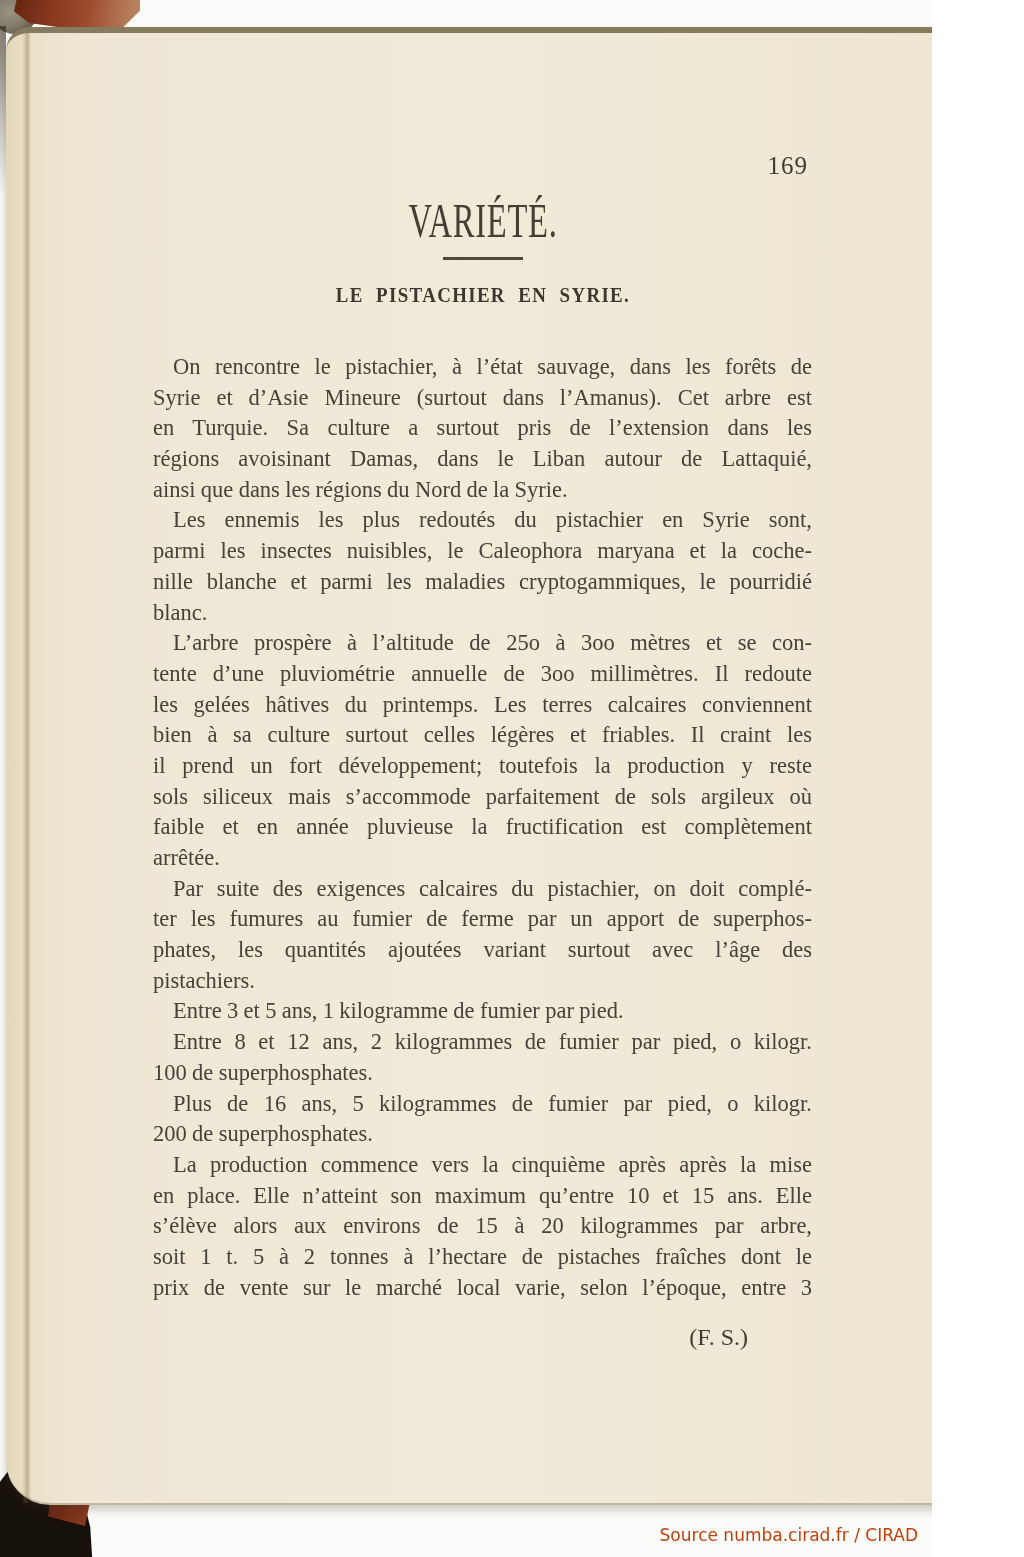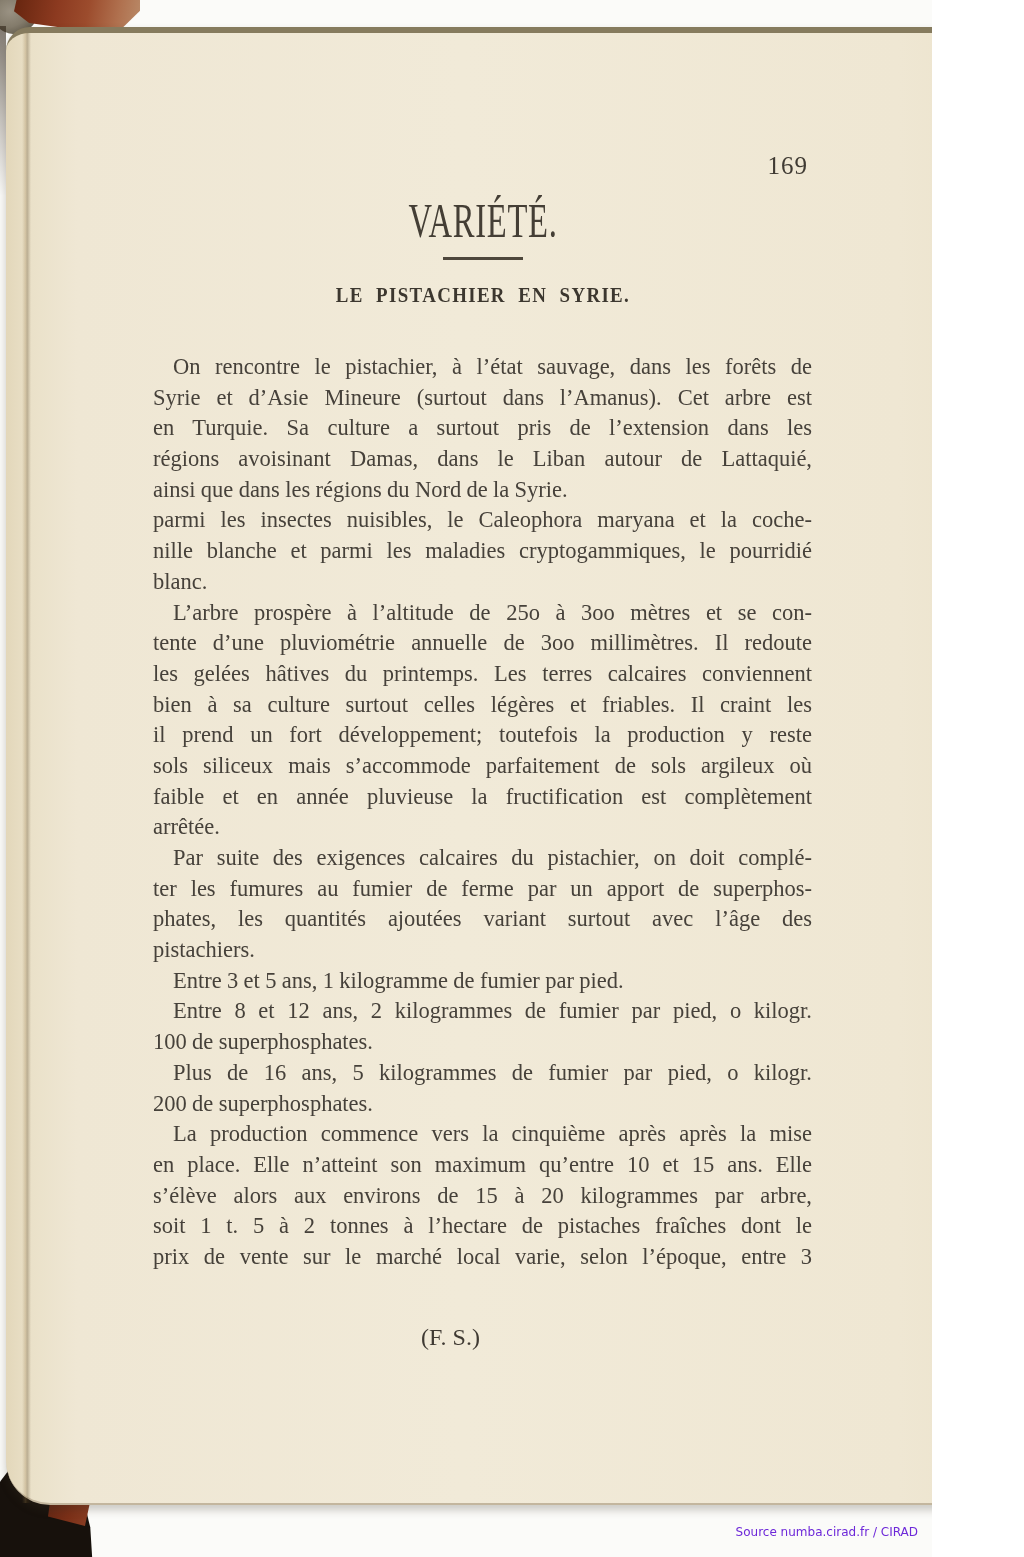--- a/index.html
+++ b/index.html
@@ -79,27 +79,27 @@
   }
   .paragraph{margin:0;}
   .line{
     height:30.7px;line-height:30.7px;overflow:hidden;
     text-align:justify;text-align-last:justify;
   }
   .line.first{padding-left:20px;}
   .line.last{text-align-last:left;}
   .signature{
     position:absolute;left:147px;top:1291px;width:659px;box-sizing:border-box;
-    padding-right:64px;font-size:24px;text-align:center;color:#3f3a33;
+    padding-right:64px;font-size:24px;text-align:right;color:#3f3a33;
   }
   
   .source-credit{
     position:absolute;right:14px;top:1525px;
     font-family:"DejaVu Sans","Liberation Sans",sans-serif;
-    font-size:12px;color:#6d28d9;z-index:4;
+    font-size:17px;color:#c2410c;z-index:4;
   }
 </style>
 </head>
 <body>
 
 <div id="screen">
 
   <div class="spine-head"></div>
   <div class="cover-corner-red"></div>
   <div class="left-edge-shadow"></div>
@@ -117,20 +117,21 @@
 
     <div class="print article-body">
         <div class="paragraph">
           <div class="line first">On rencontre le pistachier, à l’état sauvage, dans les forêts de</div>
           <div class="line">Syrie et d’Asie Mineure (surtout dans l’Amanus). Cet arbre est</div>
           <div class="line">en Turquie. Sa culture a surtout pris de l’extension dans les</div>
           <div class="line">régions avoisinant Damas, dans le Liban autour de Lattaquié,</div>
           <div class="line last">ainsi que dans les régions du Nord de la Syrie.</div>
         </div>
         <div class="paragraph">
+          <div class="line first">Les ennemis les plus redoutés du pistachier en Syrie sont,</div>
           <div class="line">parmi les insectes nuisibles, le Caleophora maryana et la coche-</div>
           <div class="line">nille blanche et parmi les maladies cryptogammiques, le pourridié</div>
           <div class="line last">blanc.</div>
         </div>
         <div class="paragraph">
           <div class="line first">L’arbre prospère à l’altitude de 25o à 3oo mètres et se con-</div>
           <div class="line">tente d’une pluviométrie annuelle de 3oo millimètres. Il redoute</div>
           <div class="line">les gelées hâtives du printemps. Les terres calcaires conviennent</div>
           <div class="line">bien à sa culture surtout celles légères et friables. Il craint les</div>
           <div class="line">il prend un fort développement; toutefois la production y reste</div>

